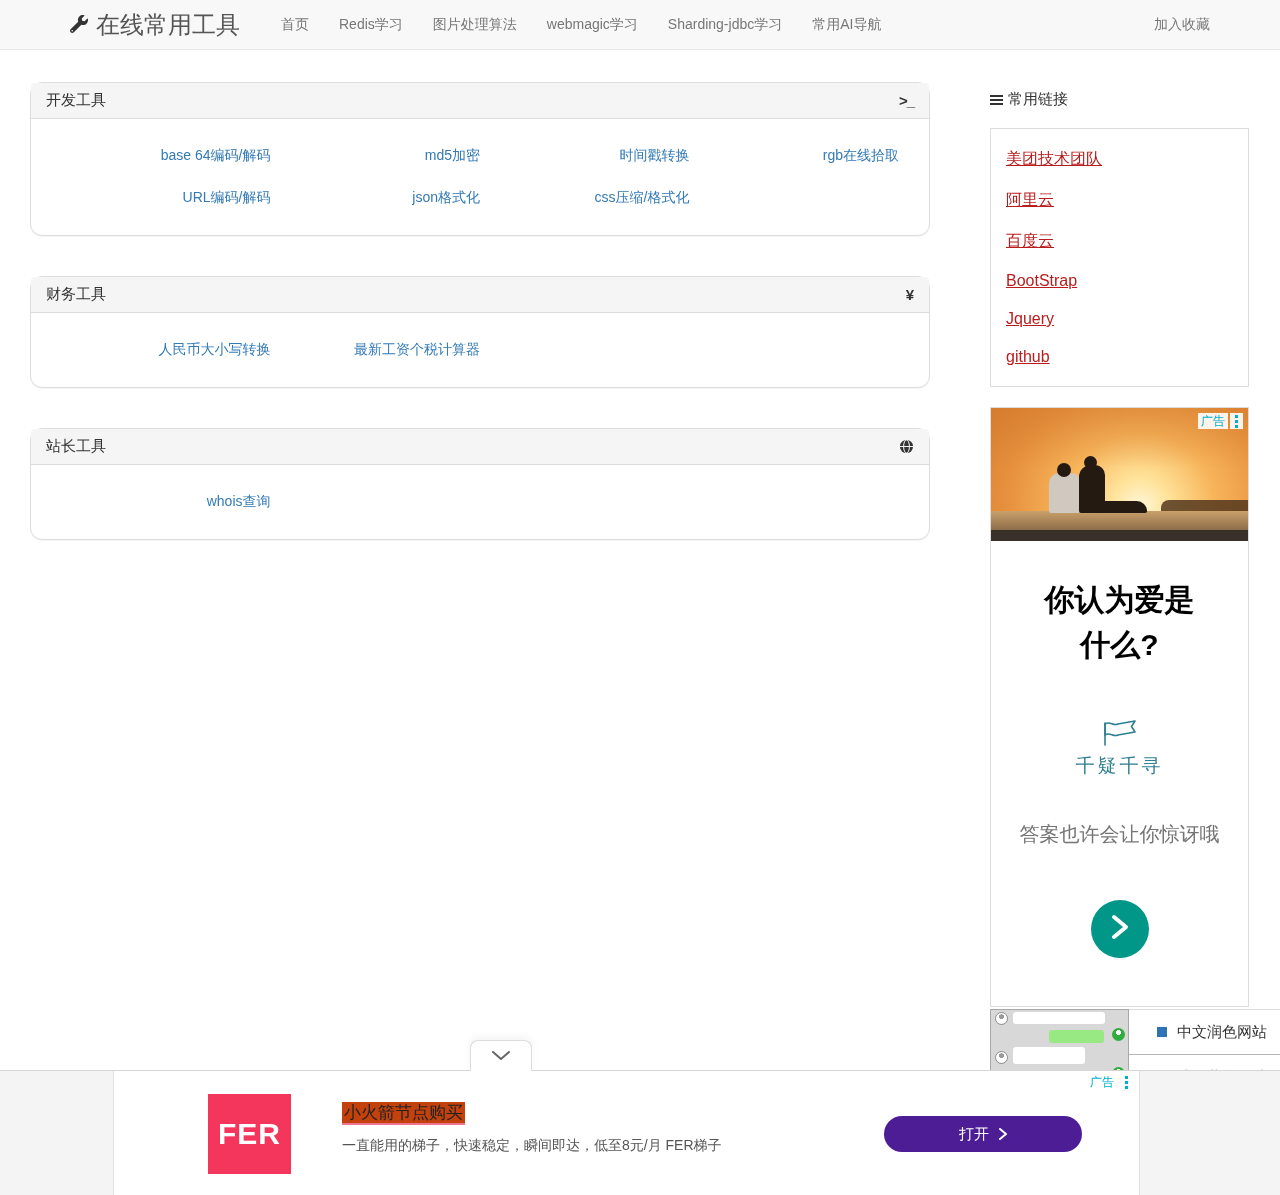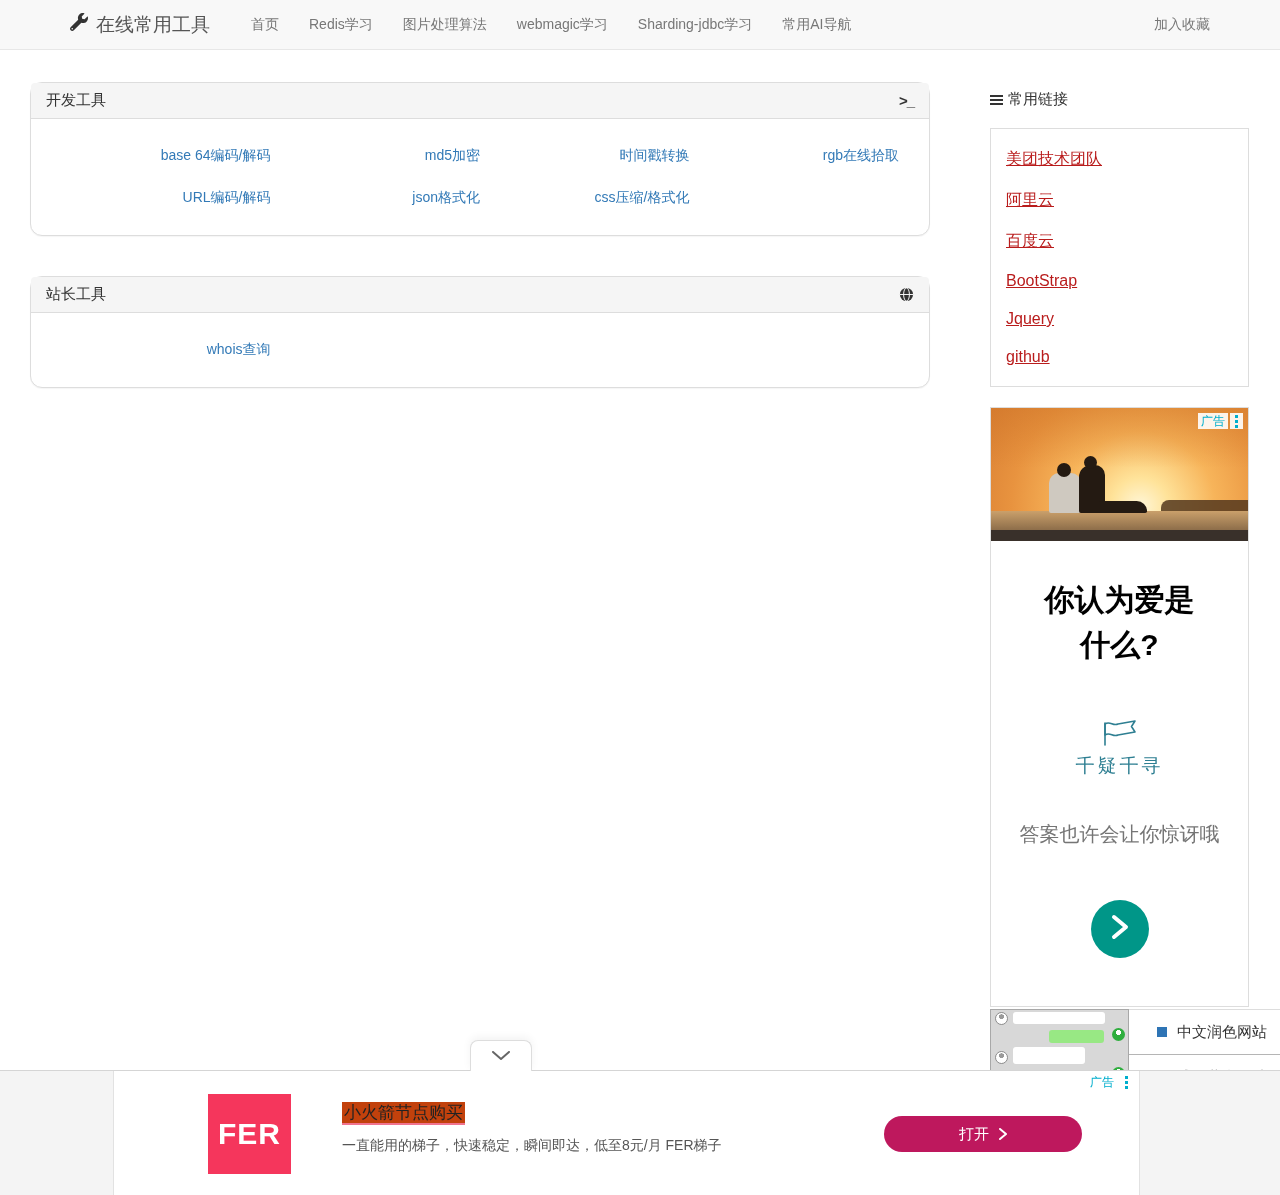--- a/index.html
+++ b/index.html
@@ -3,21 +3,21 @@
 <meta charset="utf-8">
 <style>
   * { margin:0; padding:0; box-sizing:border-box; }
   html,body { width:1280px; height:1195px; background:#fff;
     font-family:"Liberation Sans", sans-serif; position:relative; overflow:hidden; }
   a { text-decoration:none; }
 
   
   .navbar{position:absolute;top:0;left:0;right:0;height:50px;background:#f8f8f8;
     border-bottom:1px solid #e7e7e7;display:flex;align-items:center;padding:0 70px;}
-  .brand{display:flex;align-items:center;gap:8px;color:#555;font-size:19px;cursor:pointer;}
+  .brand{display:flex;align-items:center;gap:8px;color:#555;font-size:24px;cursor:pointer;}
   .nav-items{display:flex;margin-left:26px;height:100%;align-items:center;}
   .nav-item{color:#777;font-size:14px;padding:0 15px;cursor:pointer;}
   .nav-right{margin-left:auto;color:#777;font-size:14px;cursor:pointer;}
 
   
   .main-col{position:absolute;left:30px;top:82px;width:900px;}
   .panel{border:1px solid #ddd;border-radius:12px;margin-bottom:40px;background:#fff;
     box-shadow:0 1px 1px rgba(0,0,0,.04);text-align:right;}
   .panel-heading{background:#f5f5f5;border-bottom:1px solid #ddd;border-radius:4px 4px 0 0;
     padding:0 15px;height:36px;display:flex;align-items:center;justify-content:space-between;
@@ -93,21 +93,21 @@
   .b-badge{position:absolute;top:4px;right:6px;display:flex;gap:3px;align-items:stretch;}
   .b-badge .txt{color:#00aecd;font-size:12px;line-height:14px;cursor:pointer;}
   .b-badge .dots{background:none;}
   .fer-logo{position:absolute;left:94px;top:23px;width:83px;height:80px;background:#f5365c;
     color:#fff;display:flex;align-items:center;justify-content:center;font-size:30px;
     font-weight:bold;letter-spacing:1px;cursor:pointer;}
   .b-title{position:absolute;left:228px;top:30px;font-size:17px;color:#222;cursor:pointer;}
   .b-title .hl{background:#c2410c;border-bottom:2px solid #f0738f;padding:1px 2px;}
   .b-desc{position:absolute;left:228px;top:66px;font-size:14px;color:#555;}
   .open-btn{position:absolute;left:770px;top:45px;width:198px;height:36px;border-radius:18px;
-    background:#be185d;color:#fff;display:flex;align-items:center;justify-content:center;gap:10px;
+    background:#4c1d95;color:#fff;display:flex;align-items:center;justify-content:center;gap:10px;
     font-size:15px;cursor:pointer;border:none;}
 </style>
 </head>
 <body>
 
 <nav class="navbar">
   <div class="brand">
     <span>
       <svg width="18" height="18" viewBox="0 0 512 512">
           <path fill="#333" d="M507.73 109.1c-2.24-9.03-13.54-12.09-20.12-5.51l-74.36 74.36-67.88-11.31-11.31-67.88 74.36-74.36c6.62-6.62 3.43-17.9-5.66-20.16-47.38-11.74-99.55.91-136.58 37.93-39.64 39.64-50.55 97.1-34.05 147.2L18.74 402.76c-24.99 24.99-24.99 65.51 0 90.5 24.99 24.99 65.51 24.99 90.5 0l213.21-213.21c50.12 16.71 107.47 5.68 147.37-34.22 37.07-37.07 49.7-89.32 37.91-136.73zM64 472c-13.25 0-24-10.75-24-24 0-13.26 10.75-24 24-24s24 10.74 24 24c0 13.25-10.75 24-24 24z"></path>
@@ -137,20 +137,30 @@
       <a class="tool-link">base 64编码/解码</a>
       <a class="tool-link">md5加密</a>
       <a class="tool-link">时间戳转换</a>
       <a class="tool-link">rgb在线拾取</a>
       <a class="tool-link">URL编码/解码</a>
       <a class="tool-link">json格式化</a>
       <a class="tool-link">css压缩/格式化</a>
     </div>
   </section>
 
+  <section class="panel">
+    <header class="panel-heading">
+      <span>财务工具</span>
+      <span class="panel-icon">¥</span>
+    </header>
+    <div class="panel-body links-grid">
+      <a class="tool-link">人民币大小写转换</a>
+      <a class="tool-link">最新工资个税计算器</a>
+    </div>
+  </section>
 
   <section class="panel">
     <header class="panel-heading">
       <span>站长工具</span>
       <span class="panel-icon">
         <svg width="15" height="15" viewBox="0 0 16 16">
             <circle cx="8" cy="8" r="7" fill="#333"></circle>
             <ellipse cx="8" cy="8" rx="3.1" ry="7" fill="none" stroke="#fff" stroke-width="1"></ellipse>
             <path d="M1 8h14" stroke="#fff" stroke-width="1"></path>
           </svg>

